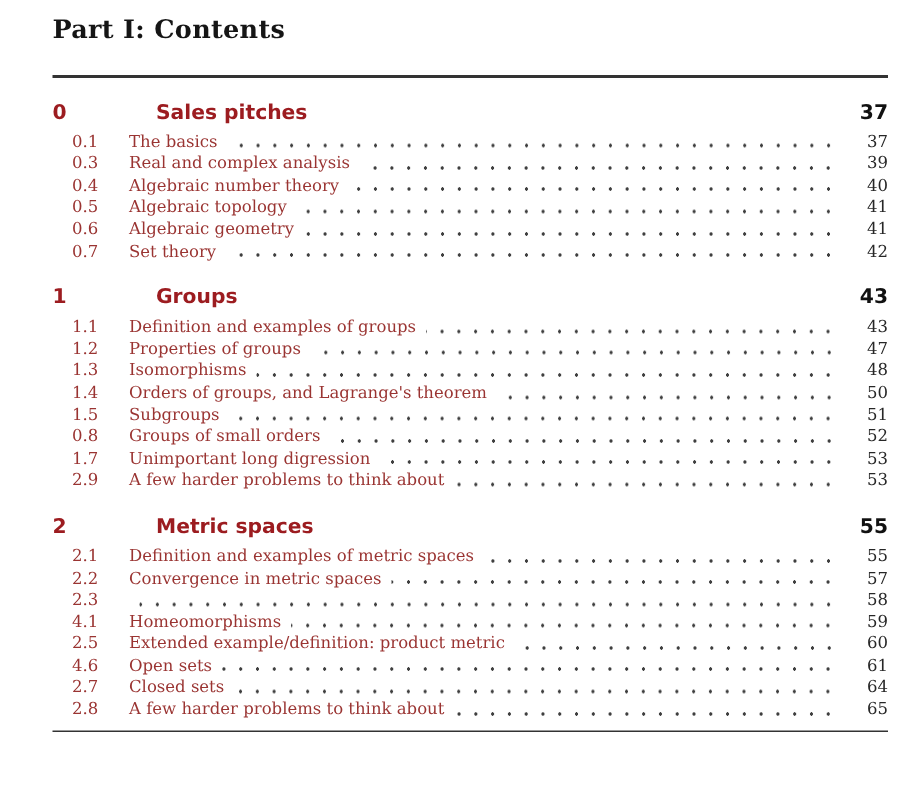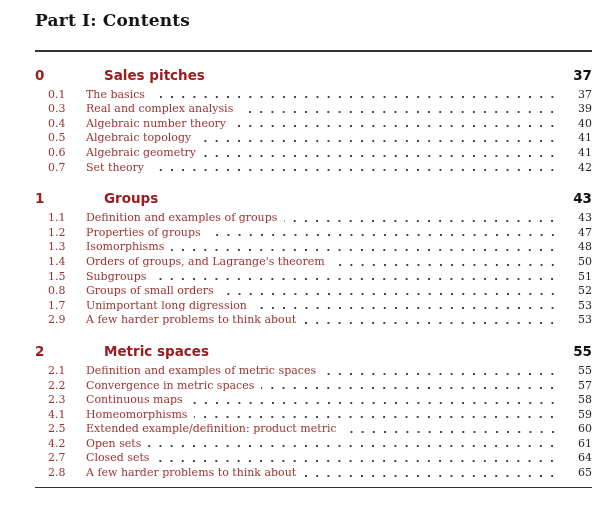--- a/index.html
+++ b/index.html
@@ -235,41 +235,40 @@
 
   <div class="section-row">
     <span class="section-number">2.2</span>
     <span class="section-title">Convergence in metric spaces</span>
     <span class="leaders"></span>
     <span class="section-page">57</span>
   </div>
 
   <div class="section-row">
     <span class="section-number">2.3</span>
-    <span class="section-title">Continuous maps</span>
     <span class="leaders"></span>
     <span class="section-page">58</span>
   </div>
 
   <div class="section-row">
     <span class="section-number">4.1</span>
     <span class="section-title">Homeomorphisms</span>
     <span class="leaders"></span>
     <span class="section-page">59</span>
   </div>
 
   <div class="section-row">
     <span class="section-number">2.5</span>
     <span class="section-title">Extended example/definition: product metric</span>
     <span class="leaders"></span>
     <span class="section-page">60</span>
   </div>
 
   <div class="section-row">
-    <span class="section-number">4.2</span>
+    <span class="section-number">4.6</span>
     <span class="section-title">Open sets</span>
     <span class="leaders"></span>
     <span class="section-page">61</span>
   </div>
 
   <div class="section-row">
     <span class="section-number">2.7</span>
     <span class="section-title">Closed sets</span>
     <span class="leaders"></span>
     <span class="section-page">64</span>

